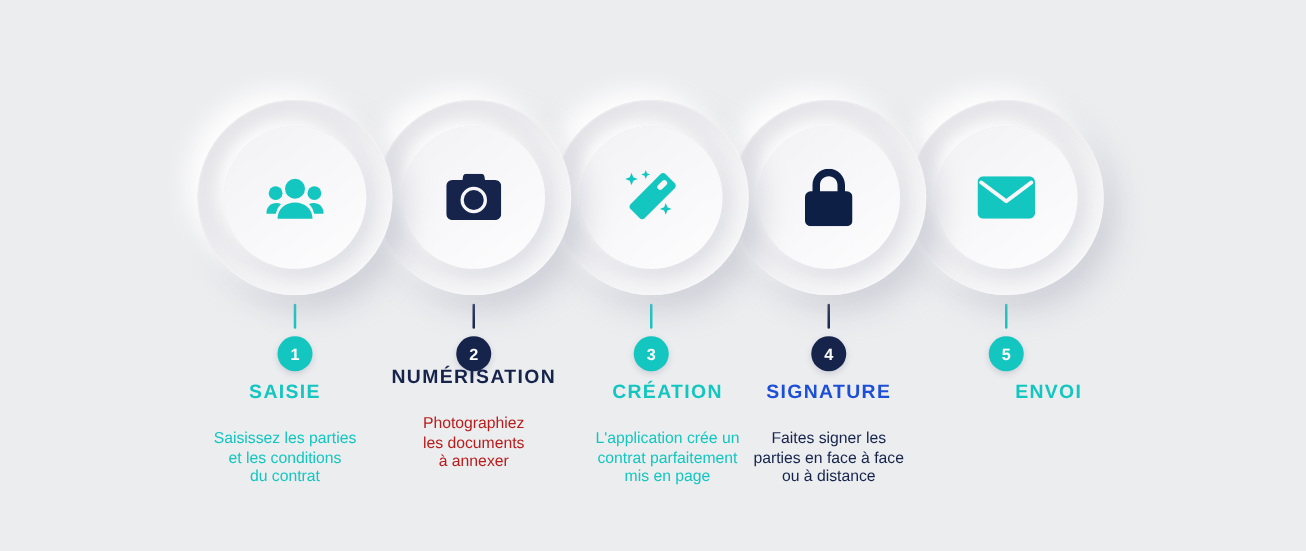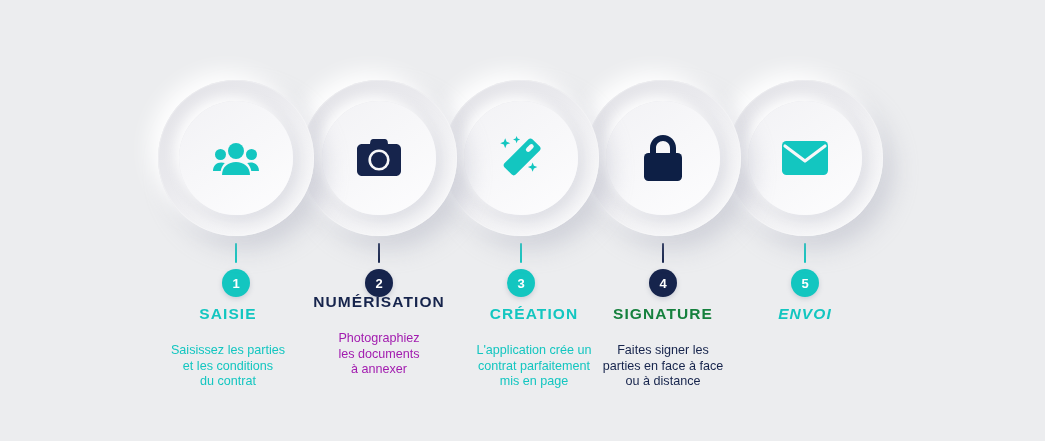--- a/index.html
+++ b/index.html
@@ -145,33 +145,33 @@
     </div>
   <div id="captions">
       <div class="caption" style="left: 128px; top: 305px; width: 200px;">
         <div class="title" style="color: rgb(19, 198, 192);">SAISIE</div>
         <div class="desc" style="color: rgb(19, 198, 192);">Saisissez les parties
 et les conditions
 du contrat</div>
       </div>
       <div class="caption" style="left: 279px; top: 293px; width: 200px;">
         <div class="title" style="color: rgb(22, 36, 76);">NUMÉRISATION</div>
-        <div class="desc" style="color: #a21caf;">Photographiez
+        <div class="desc" style="color: #b91c1c;">Photographiez
 les documents
 à annexer</div>
       </div>
       <div class="caption" style="left: 434px; top: 305px; width: 200px;">
         <div class="title" style="color: rgb(19, 198, 192);">CRÉATION</div>
         <div class="desc" style="color: rgb(19, 198, 192);">L'application crée un
 contrat parfaitement
 mis en page</div>
       </div>
       <div class="caption" style="left: 563px; top: 305px; width: 200px;">
-        <div class="title" style="color: #15803d;">SIGNATURE</div>
+        <div class="title" style="color: #1d4ed8;">SIGNATURE</div>
         <div class="desc" style="color: rgb(22, 36, 76);">Faites signer les
 parties en face à face
 ou à distance</div>
       </div>
-      <div class="caption" style="left: 705px; top: 305px; width: 200px; font-style: italic;">
+      <div class="caption" style="left: 739px; top: 305px; width: 200px;">
         <div class="title" style="color: rgb(19, 198, 192);">ENVOI</div>
       </div>
     </div>
 </div>
 
 </body></html>

